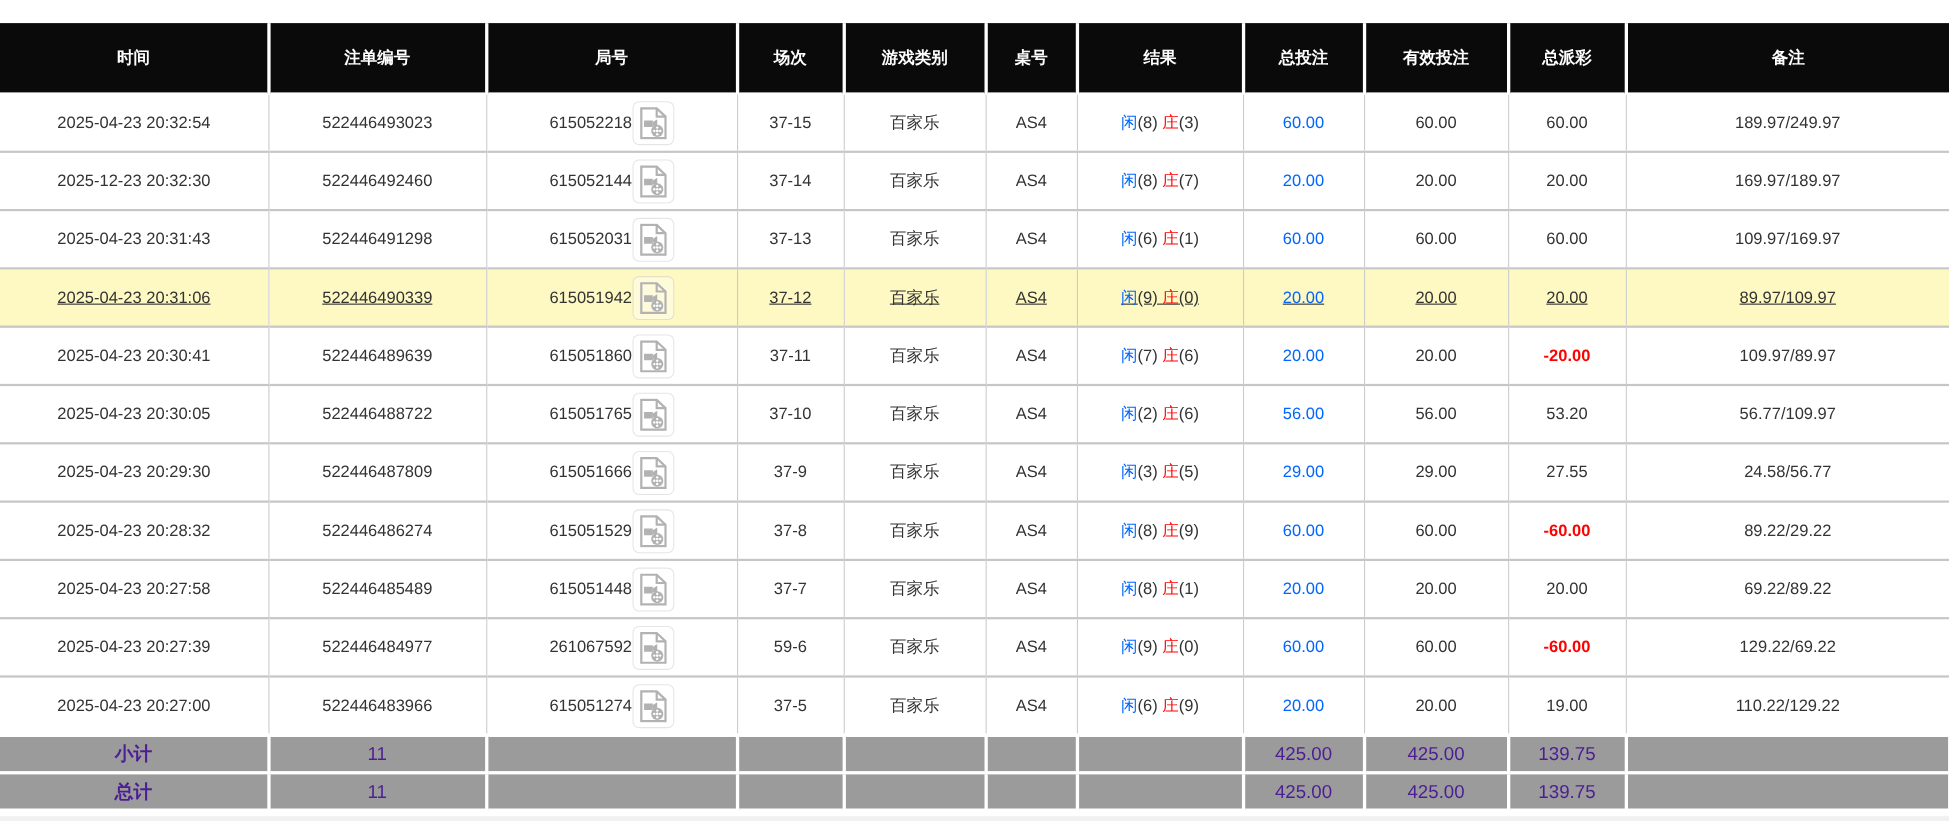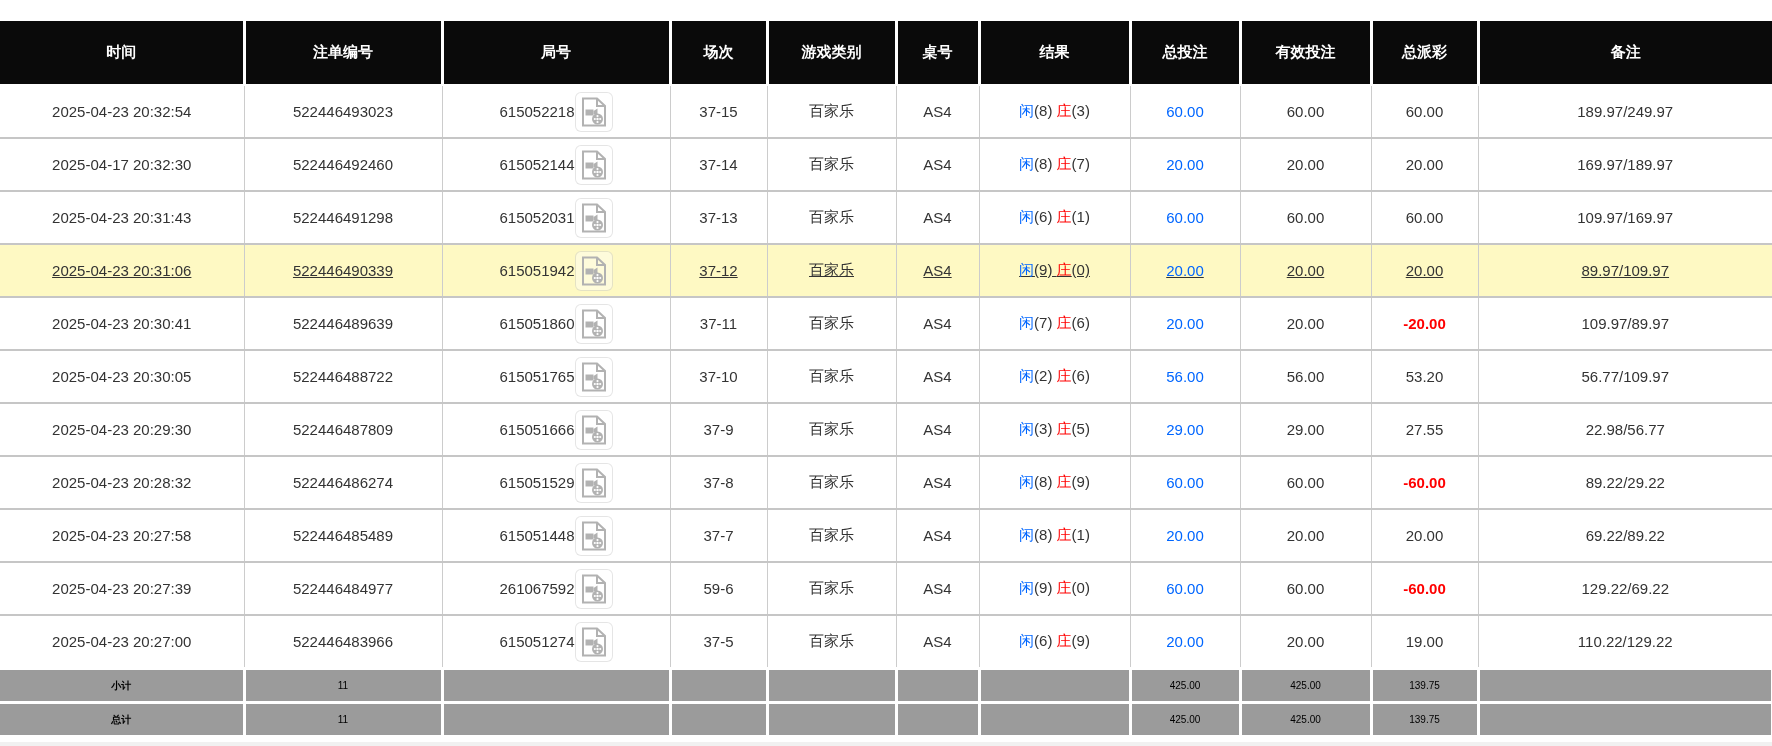--- a/index.html
+++ b/index.html
@@ -49,27 +49,27 @@
     background:rgba(255,255,255,0.40);
     border:1px solid rgba(0,0,0,0.10);
     border-radius:6px;
     cursor:pointer;
     padding:0;
   }
   .video-btn svg{display:block;}
   
   tfoot td{
     background:#9b9b9b;
-    color:#000000;
+    color:#4c1d95;
     height:31px;
     text-align:center;
     border:3px solid #ffffff;
     border-left:none;
     padding:0;
-    font-size:10px;
+    font-size:17px;
   }
   tfoot td:first-child{border-left:3px solid #ffffff;border-left:none;}
   tfoot .flabel{font-weight:bold;}
   .bottom-strip{height:16px;background:#f1f1f1;margin-top:4px;width:100%;}
 </style>
 </head>
 <body>
 
 <div class="page">
   <table class="records">
@@ -127,21 +127,21 @@
           <td>37-15</td>
           <td>百家乐</td>
           <td>AS4</td>
           <td><span class="result-player">闲</span><span>(8) </span><span class="result-banker">庄</span><span>(3)</span></td>
           <td><span class="amount-link">60.00</span></td>
           <td>60.00</td>
           <td>60.00</td>
           <td>189.97/249.97</td>
         </tr>
         <tr>
-          <td>2025-04-17 20:32:30</td>
+          <td>2025-12-23 20:32:30</td>
           <td>522446492460</td>
           <td><span class="round-wrap">
               <span>615052144</span>
               <button class="video-btn">
                 <span>
   <svg width="26" height="30" viewBox="0 0 26 30" fill="none" xmlns="http://www.w3.org/2000/svg">
     <path d="M2 1.5 H16 L24 9 V28.5 H2 Z" stroke="#b2b2b2" stroke-width="2" fill="none"></path>
     <path d="M16 1.5 V9 H24" stroke="#b2b2b2" stroke-width="2" fill="none"></path>
     <path d="M4.5 12.5 h8 v6 h-8 z" fill="#b2b2b2"></path>
     <path d="M12.5 14 l4-2.5 v8 l-4-2.5 z" fill="#b2b2b2"></path>
@@ -310,21 +310,21 @@
 </span>
               </button>
             </span></td>
           <td>37-9</td>
           <td>百家乐</td>
           <td>AS4</td>
           <td><span class="result-player">闲</span><span>(3) </span><span class="result-banker">庄</span><span>(5)</span></td>
           <td><span class="amount-link">29.00</span></td>
           <td>29.00</td>
           <td>27.55</td>
-          <td>22.98/56.77</td>
+          <td>24.58/56.77</td>
         </tr>
         <tr>
           <td>2025-04-23 20:28:32</td>
           <td>522446486274</td>
           <td><span class="round-wrap">
               <span>615051529</span>
               <button class="video-btn">
                 <span>
   <svg width="26" height="30" viewBox="0 0 26 30" fill="none" xmlns="http://www.w3.org/2000/svg">
     <path d="M2 1.5 H16 L24 9 V28.5 H2 Z" stroke="#b2b2b2" stroke-width="2" fill="none"></path>

